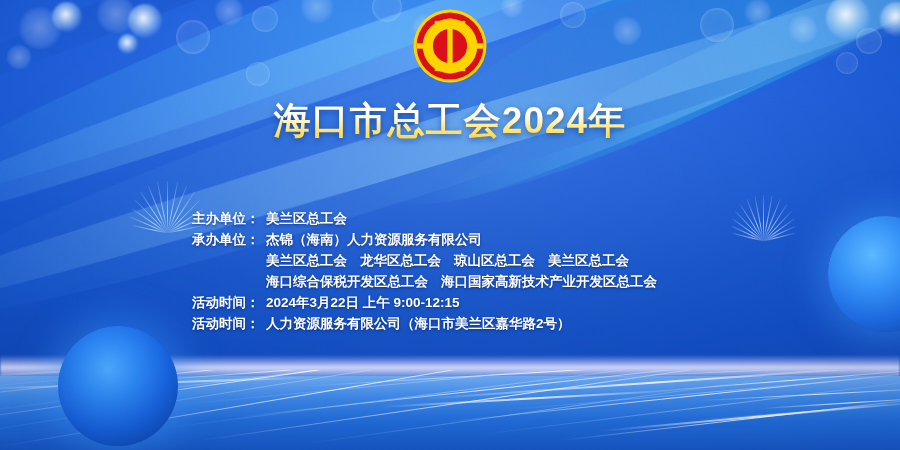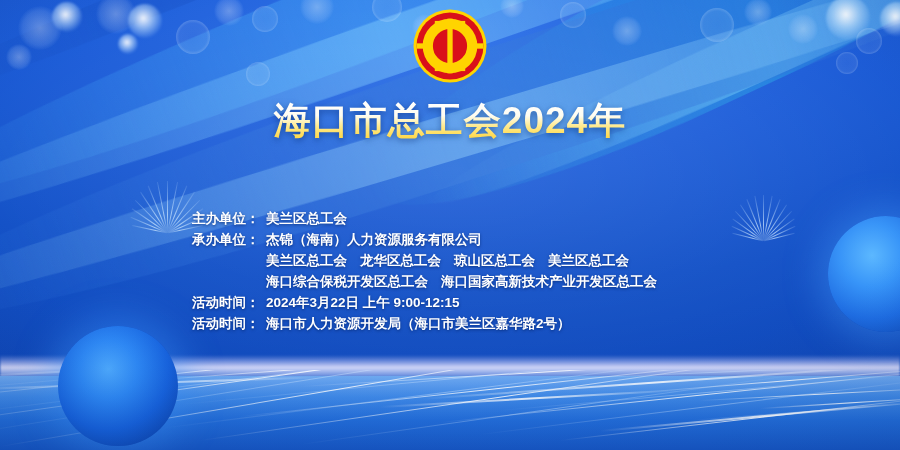--- a/index.html
+++ b/index.html
@@ -287,17 +287,17 @@
     <div class="info-row">
       <span class="info-indent"></span><span class="info-val" id="co-line3"><span>海口综合保税开发区总工会</span><span class="gap"></span><span>海口国家高新技术产业开发区总工会</span></span>
     </div>
 
 
     <div class="info-row">
       <span class="info-label">活动时间：</span><span class="info-val">2024年3月22日 上午 9:00-12:15</span>
     </div>
 
     <div class="info-row">
-      <span class="info-label">活动时间：</span><span class="info-val">海口市人力资源开发局（海口市美兰区嘉华路2号）</span>
+      <span class="info-label">活动时间：</span><span class="info-val">人力资源服务有限公司（海口市美兰区嘉华路2号）</span>
     </div>
 
   </div>
 </div>
 
 </body></html>

